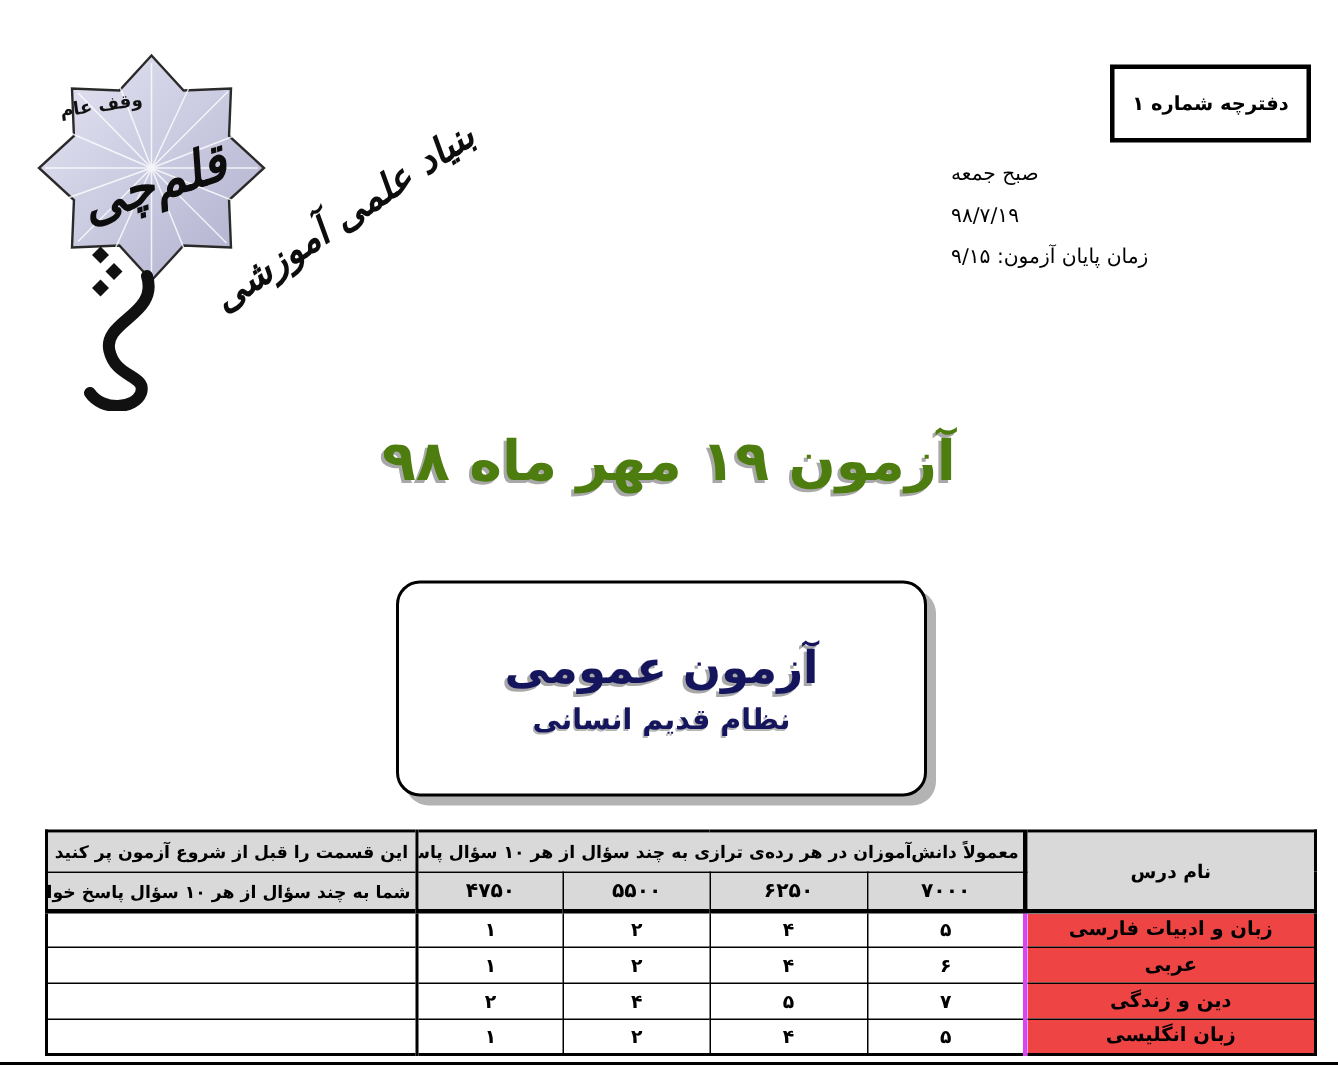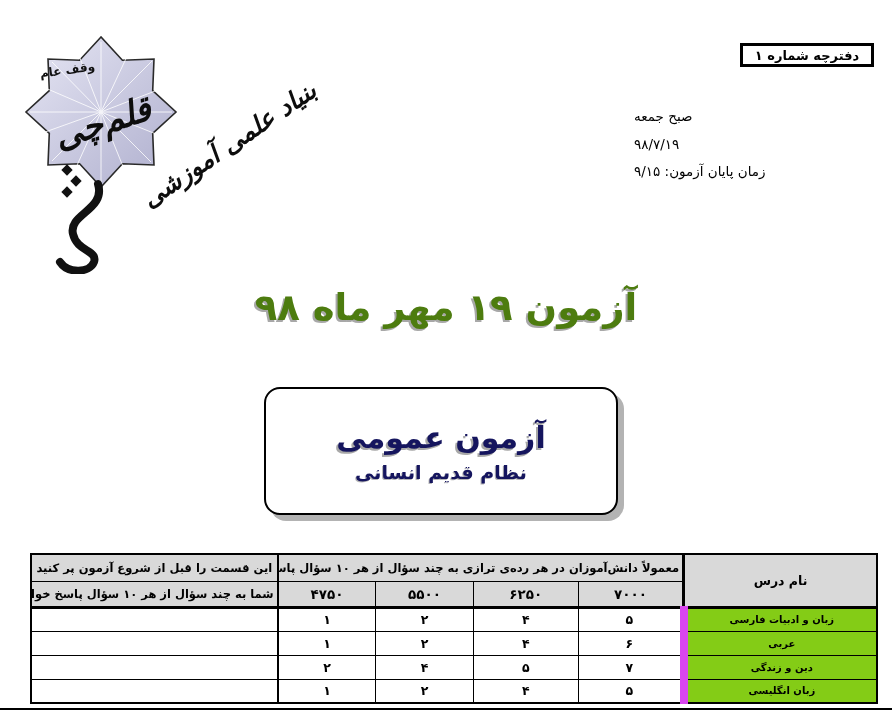--- a/index.html
+++ b/index.html
@@ -14,40 +14,40 @@
   .logo-svg { position:absolute; left:0; top:0; }
   .foundation-name {
     position:absolute; left:118px; top:118px; width:210px; text-align:center;
     transform:rotate(-34deg);
     font-family:"DejaVu Serif", serif; font-style:italic; font-weight:bold;
     font-size:25px; color:#0d0d0d; letter-spacing:1px; white-space:nowrap;
   }
 
   
   .booklet-box {
-    position:absolute; right:18px; top:43px; width:134px; height:24px;
+    position:absolute; right:18px; top:43px; width:134px; height:52px;
     border:3px solid #000; display:flex; align-items:center; justify-content:center;
     font-size:13px; font-weight:bold; background:#fff;
   }
   .session-info {
     position:absolute; right:18px; top:103px; width:240px; text-align:left;
     font-size:13.5px; font-weight:normal; line-height:27.5px;
   }
   .session-info div { direction:rtl; text-align:left; }
 
   
   .main-title {
     position:absolute; top:286px; left:0; width:100%; text-align:center;
     font-size:37px; font-weight:bold; color:#4d7c0f;
     text-shadow:-2px 2px 0 #a8a8a8;
   }
 
   
   .exam-box {
-    position:absolute; left:264px; top:387px; width:354px; height:128px;
+    position:absolute; left:264px; top:387px; width:354px; height:144px;
     border:2px solid #000; border-radius:16px; background:#fff;
     box-shadow:6px 6px 0 #b3b3b3;
     display:flex; flex-direction:column; align-items:center; justify-content:center;
     gap:6px;
   }
   .exam-box .exam-title {
     font-size:30px; font-weight:bold; color:#15155e; text-shadow:-2px 2px 0 #a8a8a8;
   }
   .exam-box .exam-subtitle {
     font-size:19px; font-weight:bold; color:#15155e; text-shadow:-1px 1px 0 #b5b5b5;
@@ -64,21 +64,21 @@
     font-weight:bold; padding:0 3px; overflow:hidden; white-space:nowrap;
   }
   .score-table th { background:#d9d9d9; font-size:11.5px; }
   tr.hr1 { height:27px; } tr.hr2 { height:26px; }
   .score-table tbody tr { height:24px; }
   th.name-h { border-left:3px solid #000; border-bottom:3px solid #000; font-size:12.5px; }
   th.band { font-size:13.5px; border-bottom:3px solid #000; letter-spacing:1px; }
   th.fill-h1 { font-size:11.5px; }
   th.fill-h2 { border-bottom:3px solid #000; font-size:11.5px; }
   th.fill-h1, th.fill-h2 { border-right:2px solid #000;margin-left:36px; }
-  td.name-cell { background:#84cc16; border-left:8px solid #d946ef; font-size:10px; }
+  td.name-cell { background:#ef4444; border-left:3px solid #d946ef; font-size:13px; }
   td.val-cell { font-size:12.5px; }
   td.fill-cell { background:#fff; border-right:2px solid #000; }
 
   .bottom-rule { position:absolute; left:0; top:708px; width:892px; height:2px; background:#000; }
 </style>
 </head>
 <body>
 
 <div class="logo-wrap">
   <svg class="logo-svg" width="330" height="262" viewBox="0 0 330 262">

